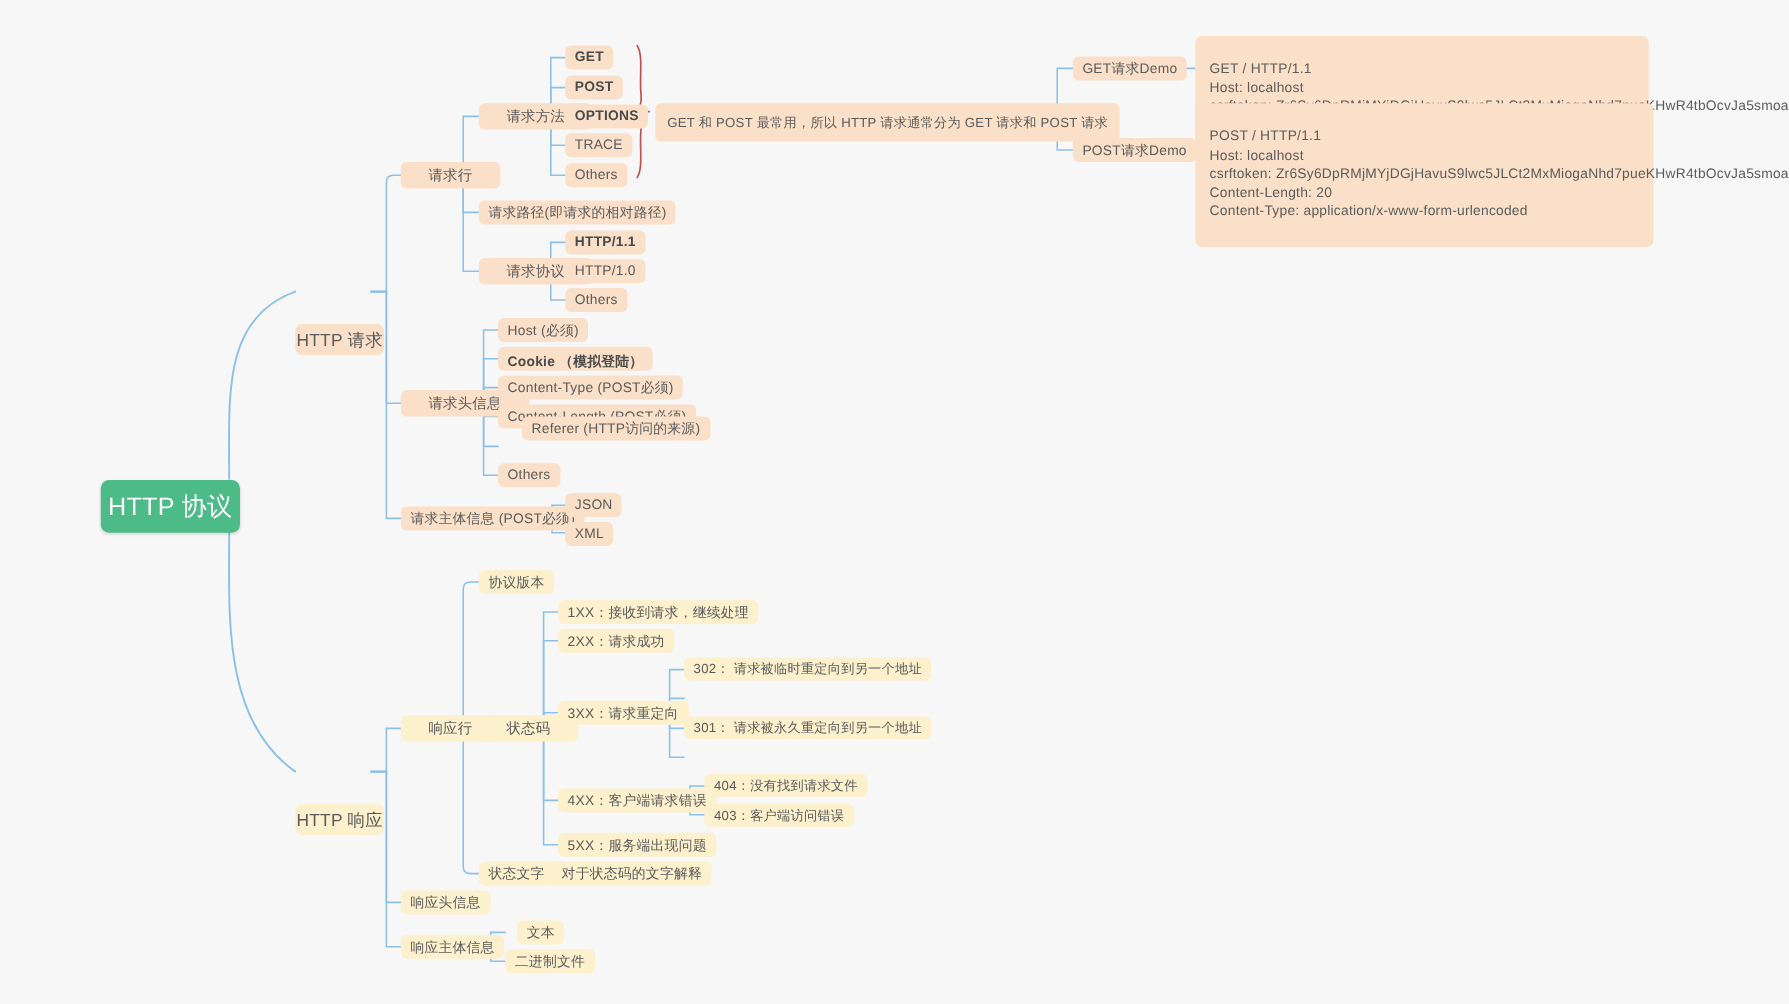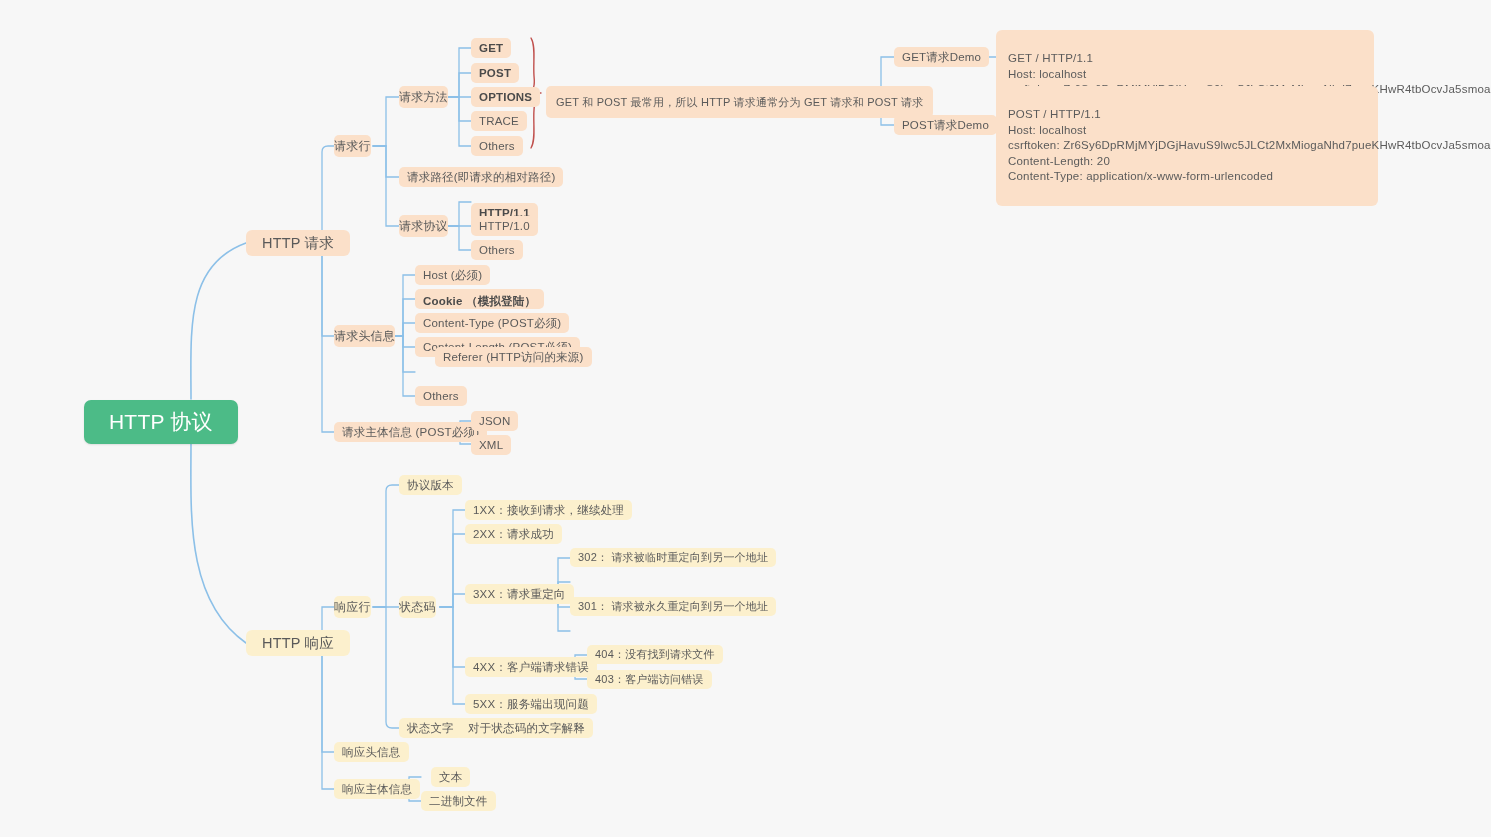--- a/index.html
+++ b/index.html
@@ -21,33 +21,33 @@
     border-radius:5px;
     color:#5a5a5a;
     letter-spacing:.2px;
   }
 
   
   .root{
     background:#4cbb87;
     color:#ffffff;
     font-size:21px;
-    padding:0 25px;
+    padding:0 6px;
     height:44px;
     border-radius:7px;
     box-shadow:0 1px 2px rgba(0,0,0,.10);
   }
 
   
   .peach{ background:#fbe0c9; }
   
   .yellow{ background:#fcf0cd; }
 
-  .lvl1{ font-size:14.5px; padding:0 16px; height:26px; border-radius:6px;}
-  .lvl2{ font-size:12px; padding:0 0; height:22px;}
+  .lvl1{ font-size:14.5px; padding:0 1px; height:26px; border-radius:6px;margin-top:40px;}
+  .lvl2{ font-size:12px; padding:0 23px; height:22px;}
   .lvl3{ font-size:11.5px; padding:0 8px; height:20px;}
   .lvl4{ font-size:11px; padding:0 8px; height:19px;}
   .bold{ font-weight:bold; color:#4a4a4a;}
 
   .demo{
     align-items:flex-start;
     flex-direction:column;
     justify-content:center;
     padding:21px 12px;
     font-size:11.5px;
@@ -192,21 +192,21 @@
 Content-Type: application/x-www-form-urlencoded</span>
   </div>
 
   <div class="node peach lvl3" style="left:399px;top:167px;">
     <span>请求路径(即请求的相对路径)</span>
   </div>
 
   <div class="node peach lvl2" style="left:399px;top:215px;">
     <span>请求协议</span>
   </div>
-  <div class="node peach lvl3 bold" style="left:471px;top:203px;">
+  <div class="node peach lvl3 bold" style="left:471px;top:192px;">
     <span>HTTP/1.1</span>
   </div>
   <div class="node peach lvl3" style="left:471px;top:216px;">
     <span>HTTP/1.0</span>
   </div>
   <div class="node peach lvl3" style="left:471px;top:240px;">
     <span>Others</span>
   </div>
 
   <div class="node peach lvl2" style="left:334px;top:325px;">

